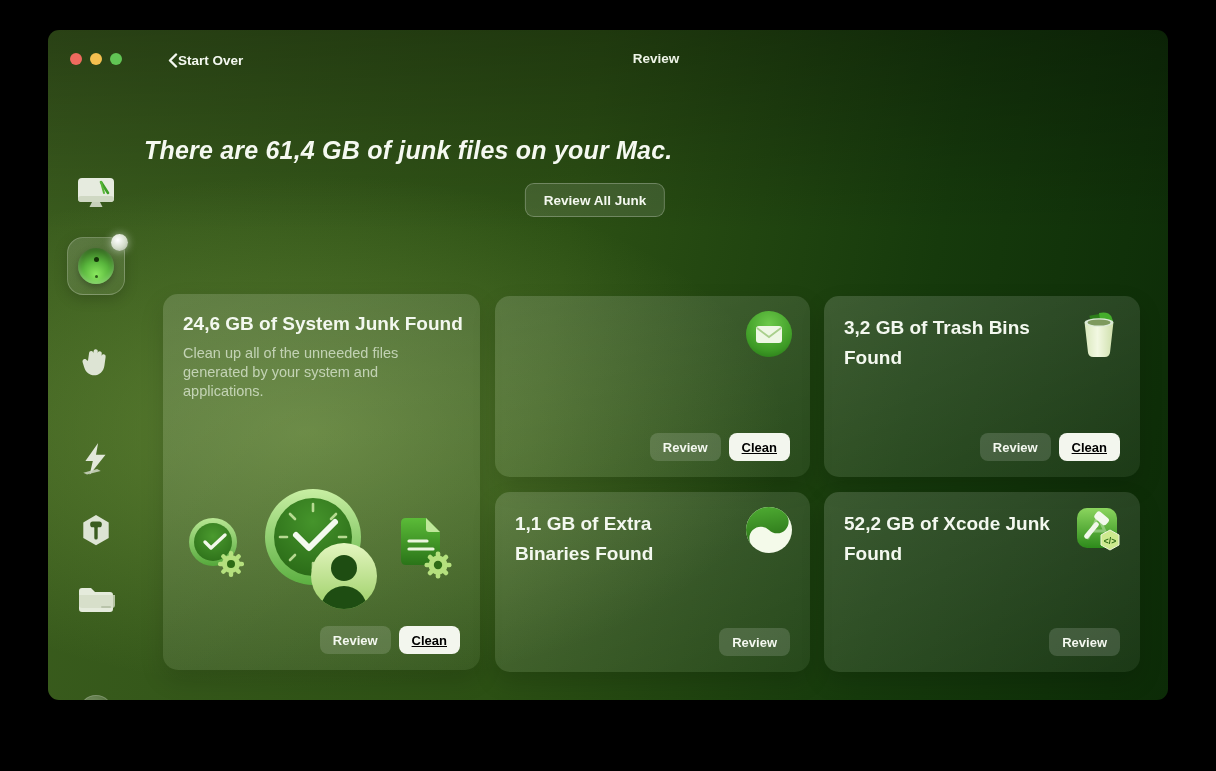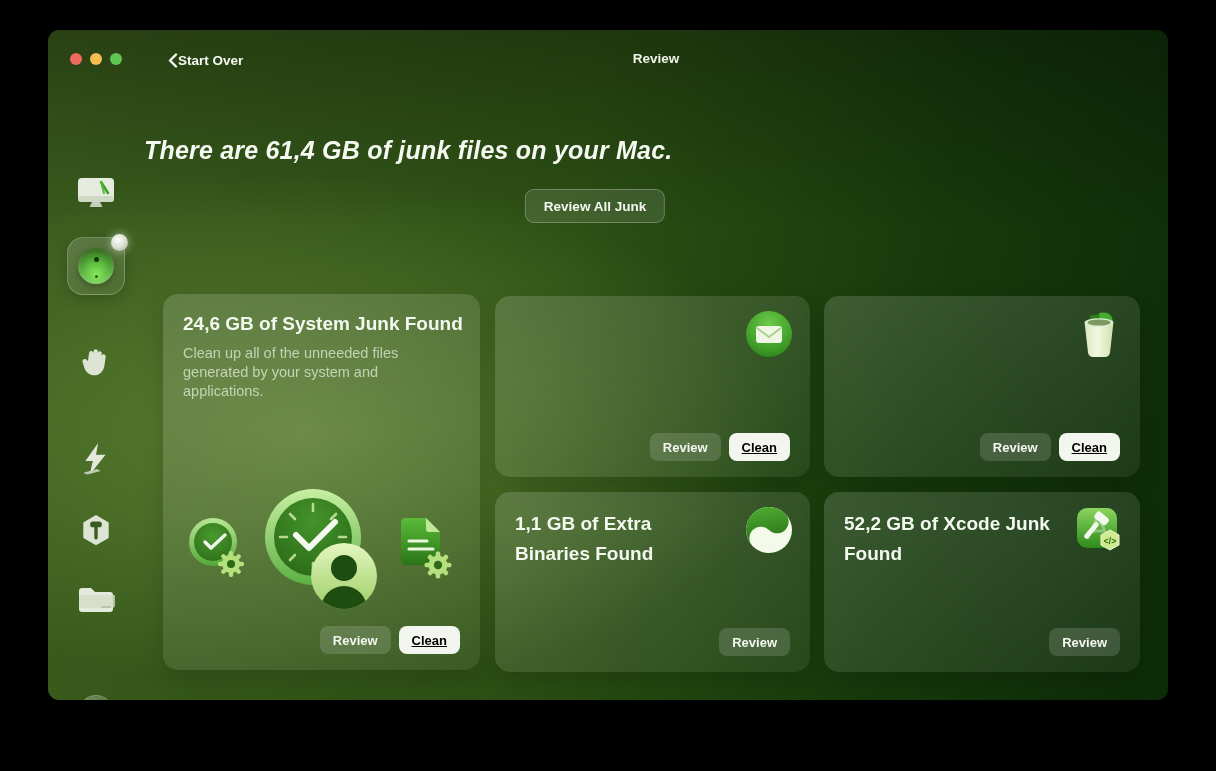--- a/index.html
+++ b/index.html
@@ -69,21 +69,20 @@
   .heading {
     position:absolute; left:96px; right:0; top:106px; text-align:left;
     color:#f5f9f1; font-size:25px; font-weight:700; letter-spacing:0.2px;font-style:italic;
   }
   .review-all {
     position:absolute; left:50%; margin-left:-13px; transform:translateX(-50%);
     top:153px; height:34px; padding:0 18px; border-radius:9px; cursor:pointer;
     background:rgba(255,255,255,0.11); border:1px solid rgba(255,255,255,0.25);
     color:#f4f8f0; font-size:13.5px; font-weight:700;
     font-family:"Liberation Sans", sans-serif;
-    margin-top:6px;
   }
 
   
   .card {
     position:absolute; border-radius:15px;
     background:linear-gradient(155deg, rgba(255,255,255,0.15), rgba(255,255,255,0.06));
     box-shadow:0 10px 24px rgba(0,0,0,0.14);
   }
   .card-1 { left:115px; top:264px; width:317px; height:376px; }
   .card-2 { left:447px; top:266px; width:315px; height:181px; }
@@ -313,20 +312,21 @@
       <rect x="11" y="16" width="26" height="17" rx="3" fill="#eef7e4"></rect>
       <path d="M12 18 l12 9 12 -9" fill="none" stroke="#a9cf8c" stroke-width="1.8"></path>
     </svg>
     <div class="btn-row">
       <button class="btn btn-review">Review</button>
       <button class="btn btn-clean">Clean</button>
     </div>
   </div>
 
   <div class="card card-3">
+    <div class="card-title">3,2 GB of Trash Bins Found</div>
     <svg class="card-corner-icon" viewBox="0 0 48 50">
       <defs>
         <linearGradient id="bin" x1="0" y1="0" x2="1" y2="0">
           <stop offset="0" stop-color="#d9e8bc"></stop>
             <stop offset="0.45" stop-color="#f2f8e2"></stop>
             <stop offset="1" stop-color="#cfe0ac"></stop>
         </linearGradient>
       </defs>
       <path d="M14 6 l16 -3 3 8 -17 4 z" fill="#2d7d1a"></path>
       <path d="M24 3 q10 -2 13 4 l2 6 -13 3 z" fill="#45ae2c"></path>

